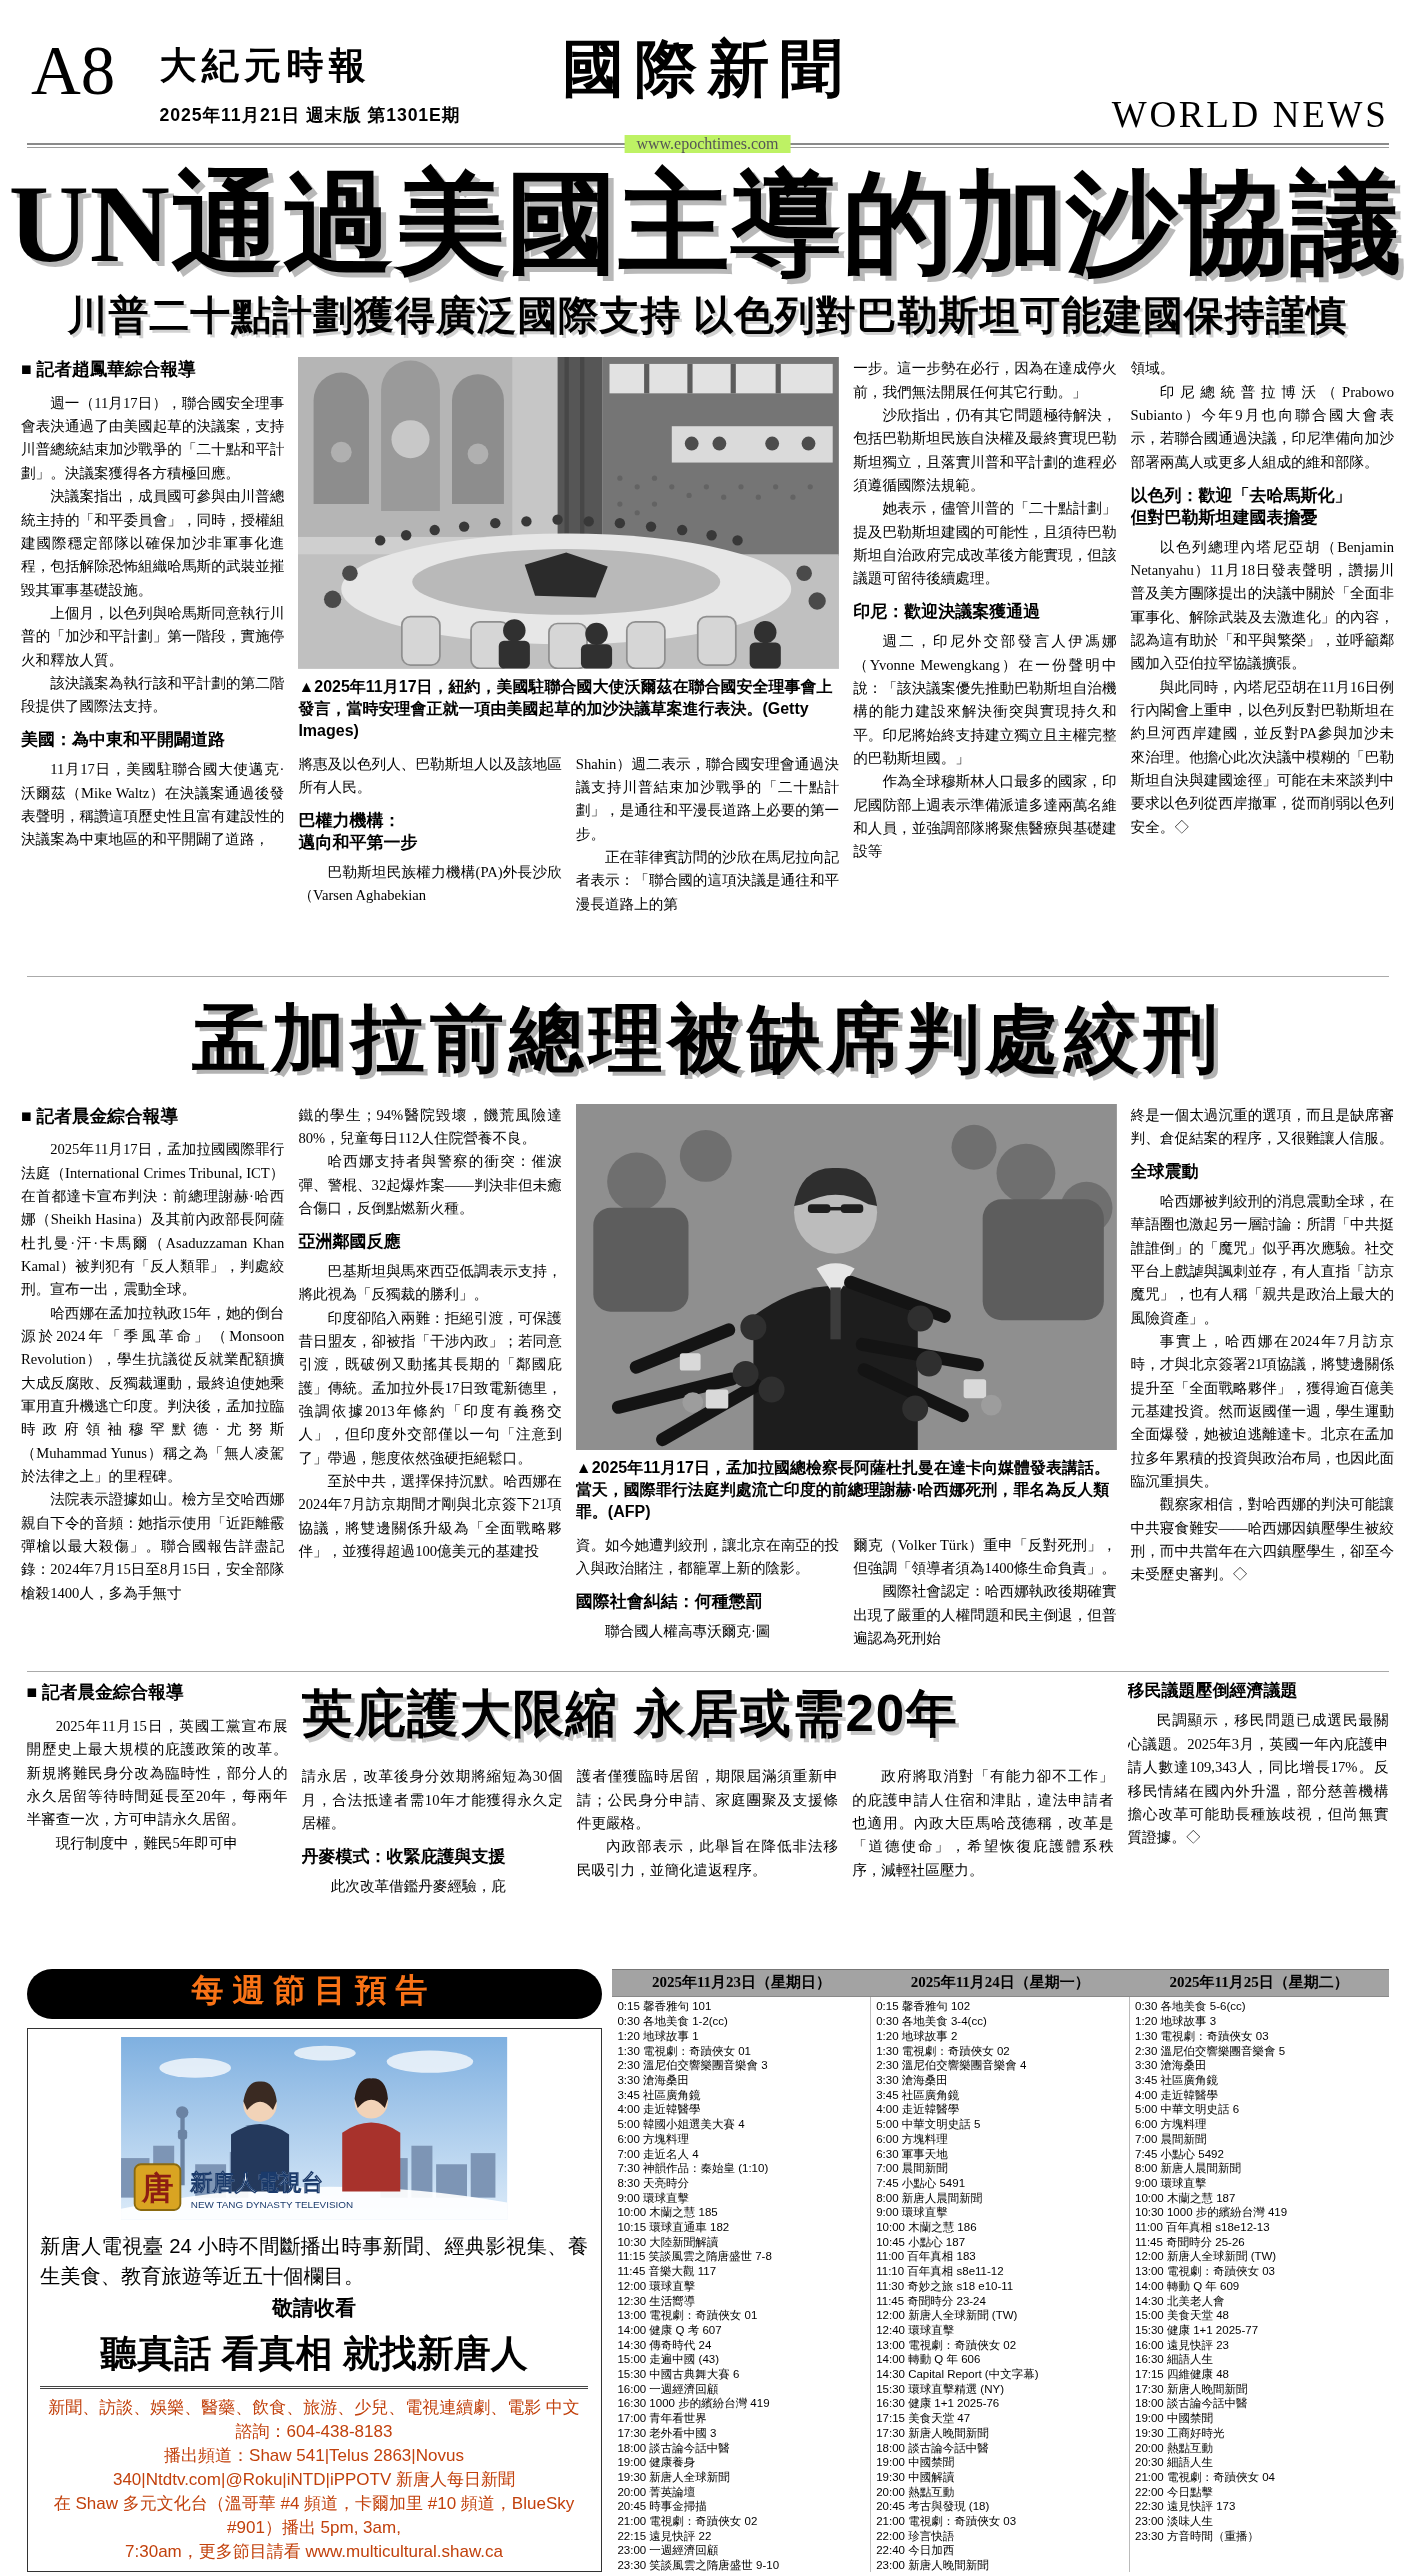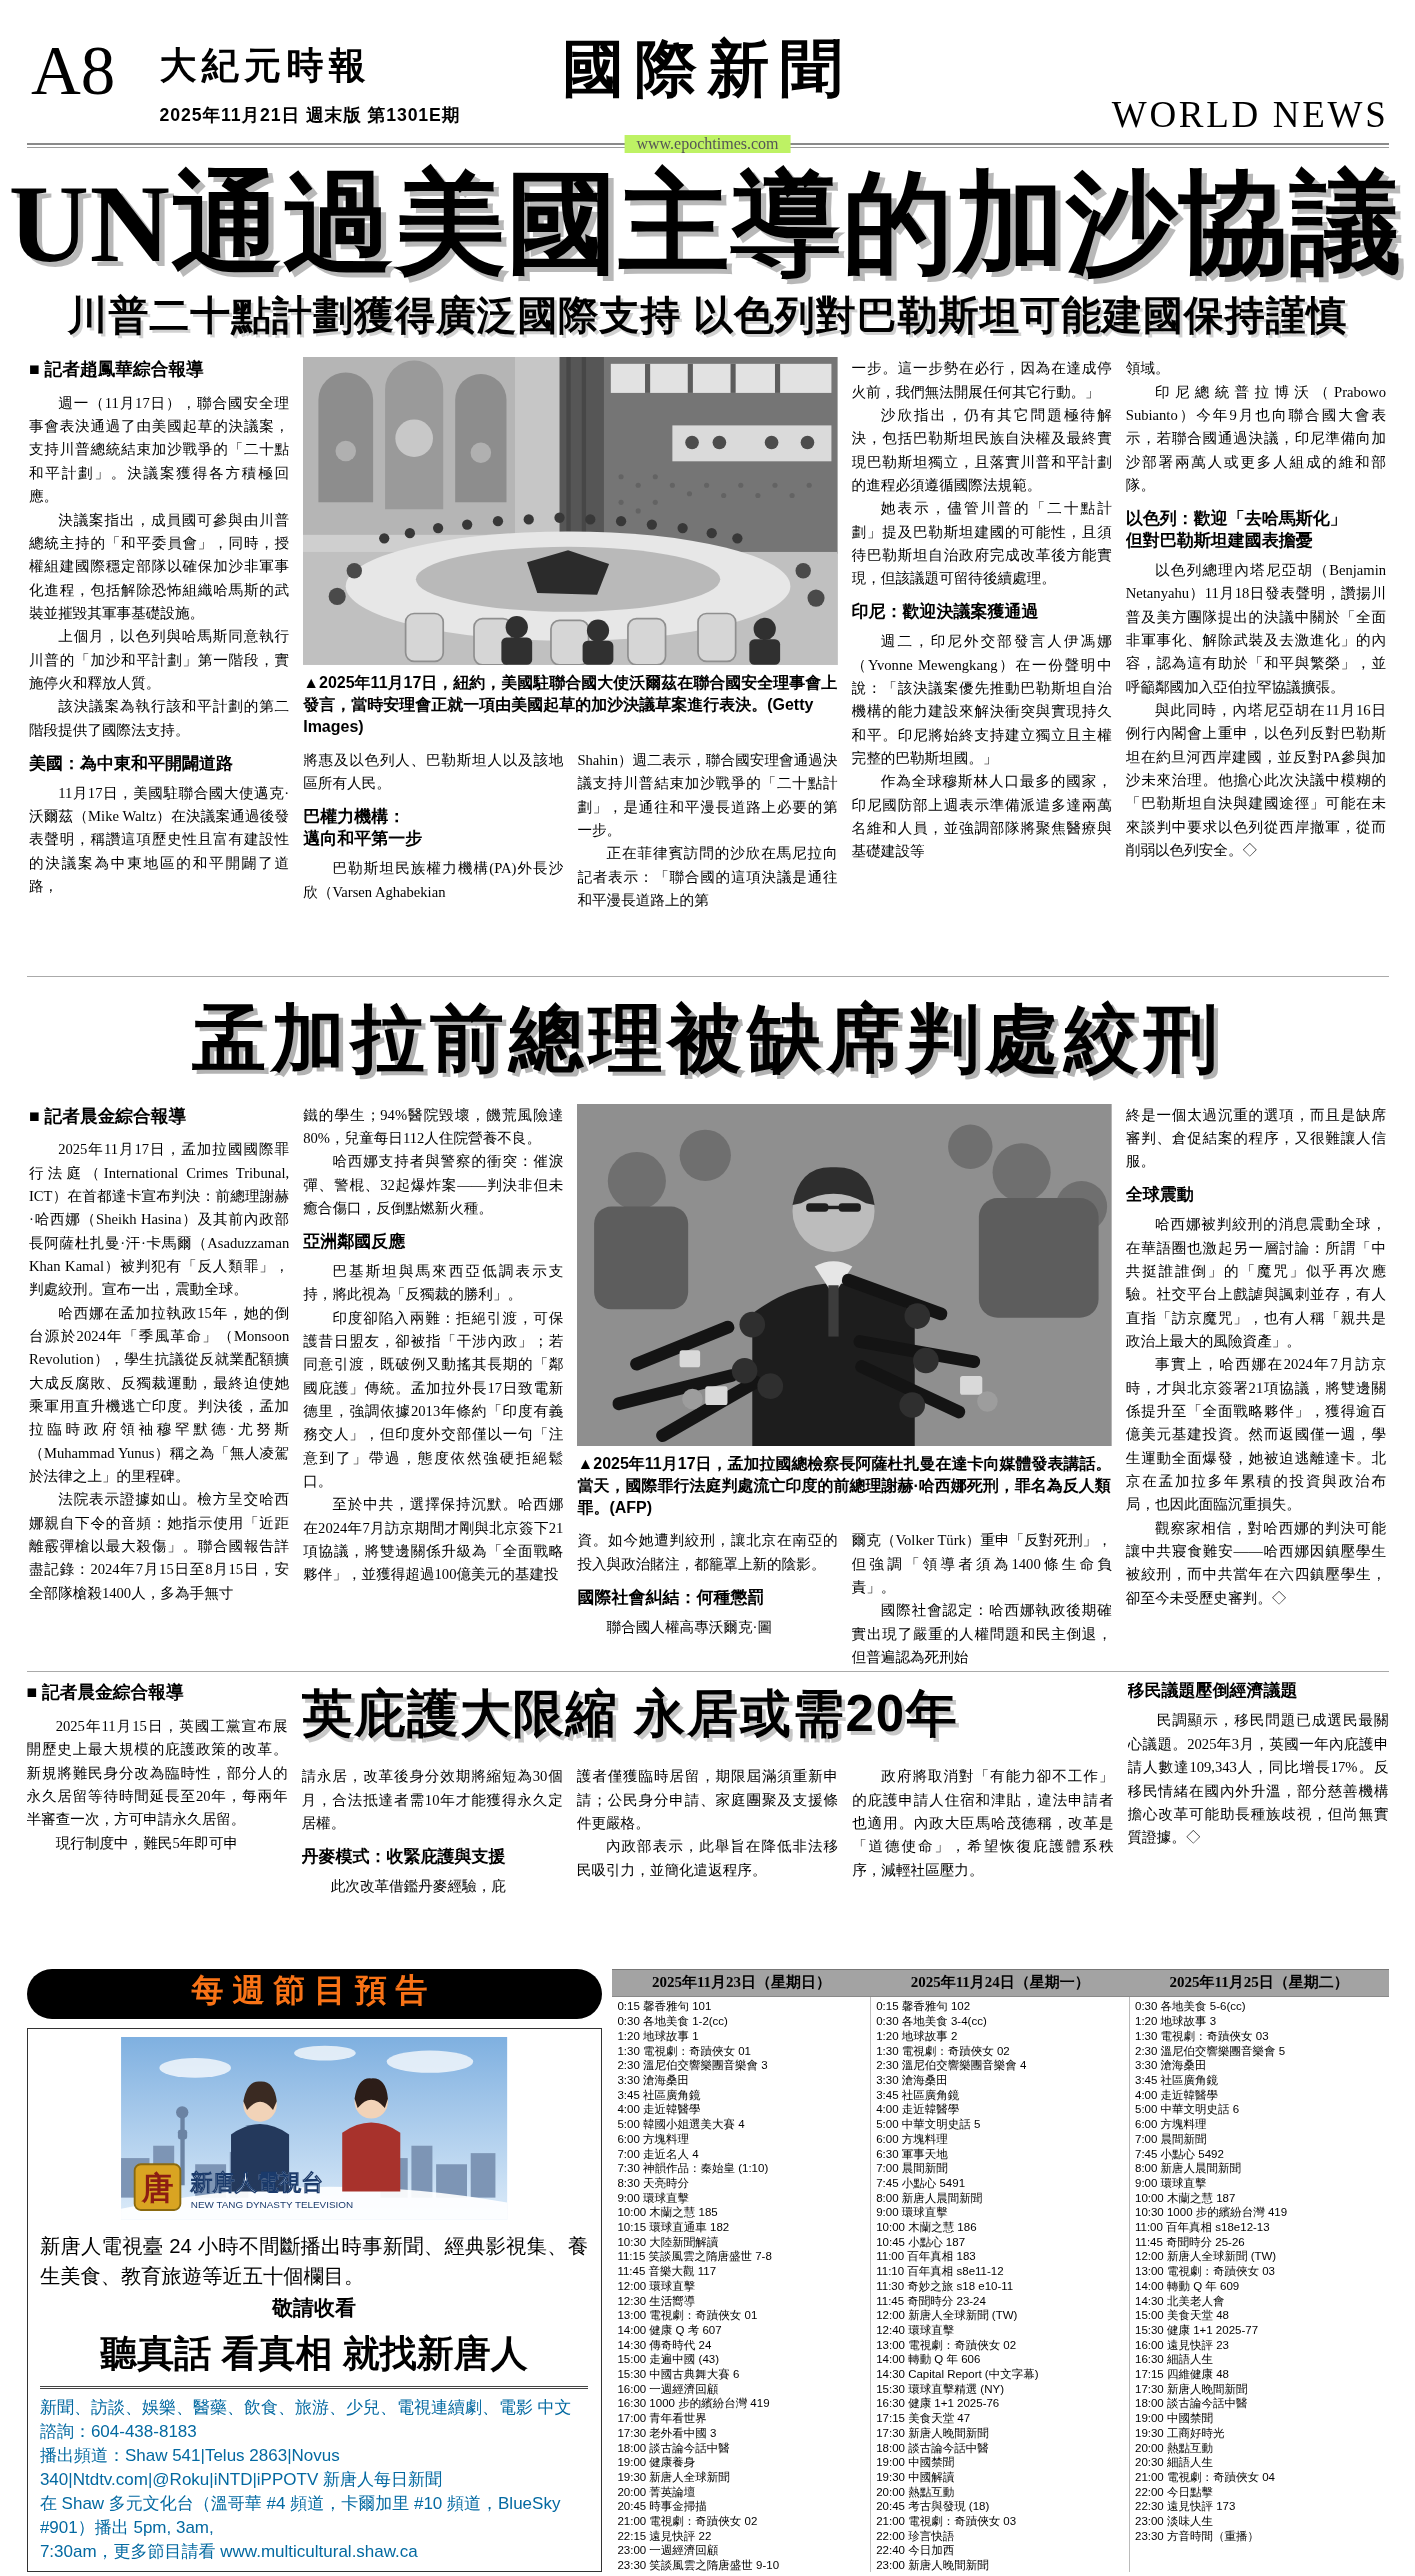--- a/index.html
+++ b/index.html
@@ -13,21 +13,21 @@
   .section-cn{position:absolute;left:50%;transform:translateX(-50%);top:1.8px;font:900 62px "Liberation Serif",serif;letter-spacing:10.6px;}
   .section-en{position:absolute;right:0;bottom:2px;font:400 37px "Liberation Serif",serif;letter-spacing:2.7px;text-align:center;}
   .rule-wrap{margin:5.3px 26.5px 0;border-top:2.7px solid #8a8a8a;border-bottom:1.8px solid #9a9a9a;height:1.8px;position:relative;}
   .site{position:absolute;top:-10.6px;left:50%;transform:translateX(-50%);background:#bef264;padding:0 12.4px;color:#555;font:400 16px "Liberation Serif",serif;}
   
   .h-main{margin:14px 8.8px 0;text-align:left;font:700 111px "Liberation Serif",serif;line-height:1.12;letter-spacing:0.9px;text-shadow:5.3px 5.3px 0 rgba(0,0,0,.28);white-space:nowrap;}
   .h-sub{margin:1.8px 0 14px;text-align:center;font:700 40px "Liberation Sans",sans-serif;letter-spacing:0.9px;text-shadow:2.7px 2.7px 0 rgba(0,0,0,.18);white-space:nowrap;}
   .h-a2{margin:12.4px 0 14px;text-align:center;font:700 74px "Liberation Serif",serif;letter-spacing:5.3px;text-shadow:4.4px 4.4px 0 rgba(0,0,0,.3);white-space:nowrap;}
   .h-a3{margin:0 0 16px;text-align:left;font:700 51px "Liberation Sans",sans-serif;letter-spacing:1.8px;text-shadow:3.5px 3.5px 0 rgba(0,0,0,.22);white-space:nowrap;}
   
-  .cols5{display:grid;grid-template-columns:repeat(5,1fr);gap:14px;padding:0 29px;}
+  .cols5{display:grid;grid-template-columns:repeat(5,1fr);gap:14px;padding:0 21px;}
   .a1{height:612px;overflow:hidden;}
   .a2{height:560px;overflow:hidden;}
   .col{overflow:hidden;font-size:14.6px;line-height:1.6;}
   .byline{font:700 17.7px "Liberation Sans",sans-serif;margin:0 0 10.6px;}
   .para{margin:0;text-indent:2em;text-align:justify;}
   .para.cont{text-indent:0;}
   .para.sub{text-indent:0;text-align:left;font-family:"Liberation Sans",sans-serif;font-weight:700;font-size:17px;line-height:1.3;margin:10.6px 0 7px;white-space:pre-line;}
   .photo-cell{grid-column:2/4;display:flex;flex-direction:column;overflow:hidden;}
   .photo-cell2{grid-column:3/5;display:flex;flex-direction:column;overflow:hidden;}
   svg.photo{width:100%;display:block;background:#cfcfcf;}
@@ -38,21 +38,21 @@
   .a3-grid{display:grid;grid-template-columns:261px 1fr 261px;gap:14px;padding:0 26.5px;height:276px;overflow:hidden;margin-top:8.8px;}
   .three-cols{display:grid;grid-template-columns:repeat(3,1fr);gap:14px;overflow:hidden;}
   
   .bottom{display:grid;grid-template-columns:575px 1fr;gap:10.6px;padding:0 26.5px;height:609px;margin-top:12.4px;overflow:hidden;}
   .promo-banner{background:#000;color:#f97316;border-radius:26.5px;height:50px;line-height:50px;text-align:center;font:700 32px "Liberation Sans",sans-serif;letter-spacing:8.8px;}
   .promo-box{border:1.8px solid #333;margin-top:8.8px;padding:8.8px 12.4px 7px;height:527px;display:flex;flex-direction:column;}
   svg.ad{width:100%;height:262px;display:block;}
   .blurb{font:400 20.3px "Liberation Sans",sans-serif;line-height:1.5;margin-top:10.6px;text-align:justify;}
   .watch{text-align:center;font:700 21px "Liberation Sans",sans-serif;margin:1.8px 0 3.5px;}
   .slogan{text-align:center;font:700 37px "Liberation Sans",sans-serif;border-bottom:3.5px double #444;padding-bottom:7px;margin:3.5px 0 7px;white-space:nowrap;}
-  .contact{font:400 17px "Liberation Sans",sans-serif;line-height:1.42;color:#0369a1;}
+  .contact{font:400 17px "Liberation Sans",sans-serif;line-height:1.42;text-align:center;color:#c2410c;}
   .schedule{overflow:hidden;}
   .sched-header{display:grid;grid-template-columns:repeat(3,1fr);background:#a3a3a3;font:700 15px "Liberation Serif",serif;text-align:center;padding:3.5px 0;border-top:0.9px solid #777;border-bottom:0.9px solid #888;}
   .sched-cols{display:grid;grid-template-columns:repeat(3,1fr);height:575px;overflow:hidden;}
   .sched-col{font:400 11.5px/14.7px "Liberation Sans",sans-serif;padding:2.7px 5.3px;overflow:hidden;border-right:0.9px solid #bbb;white-space:nowrap;}
   .sched-col:last-child{border-right:none;}
 </style>
 </head>
 <body>
 
 <header>

